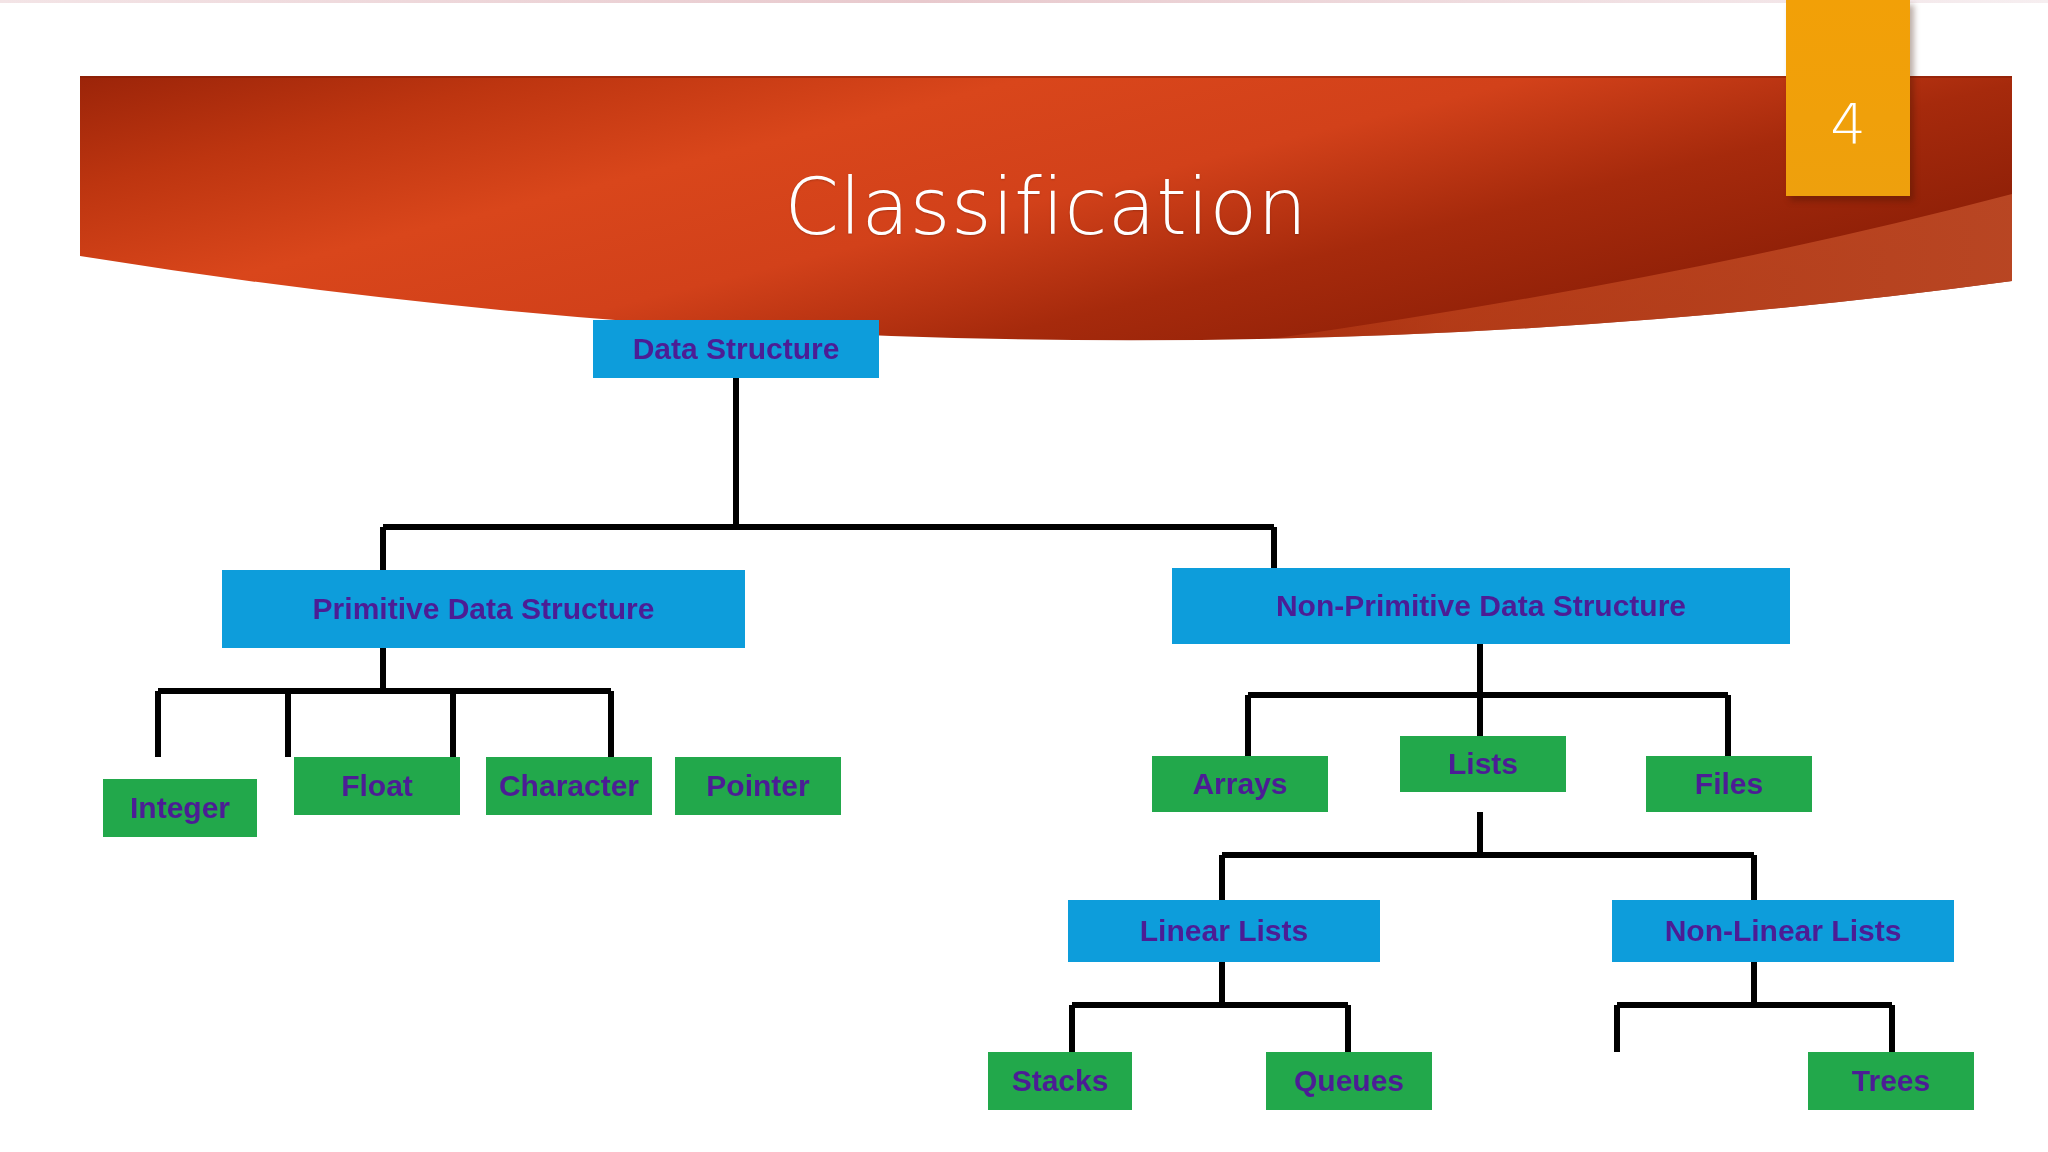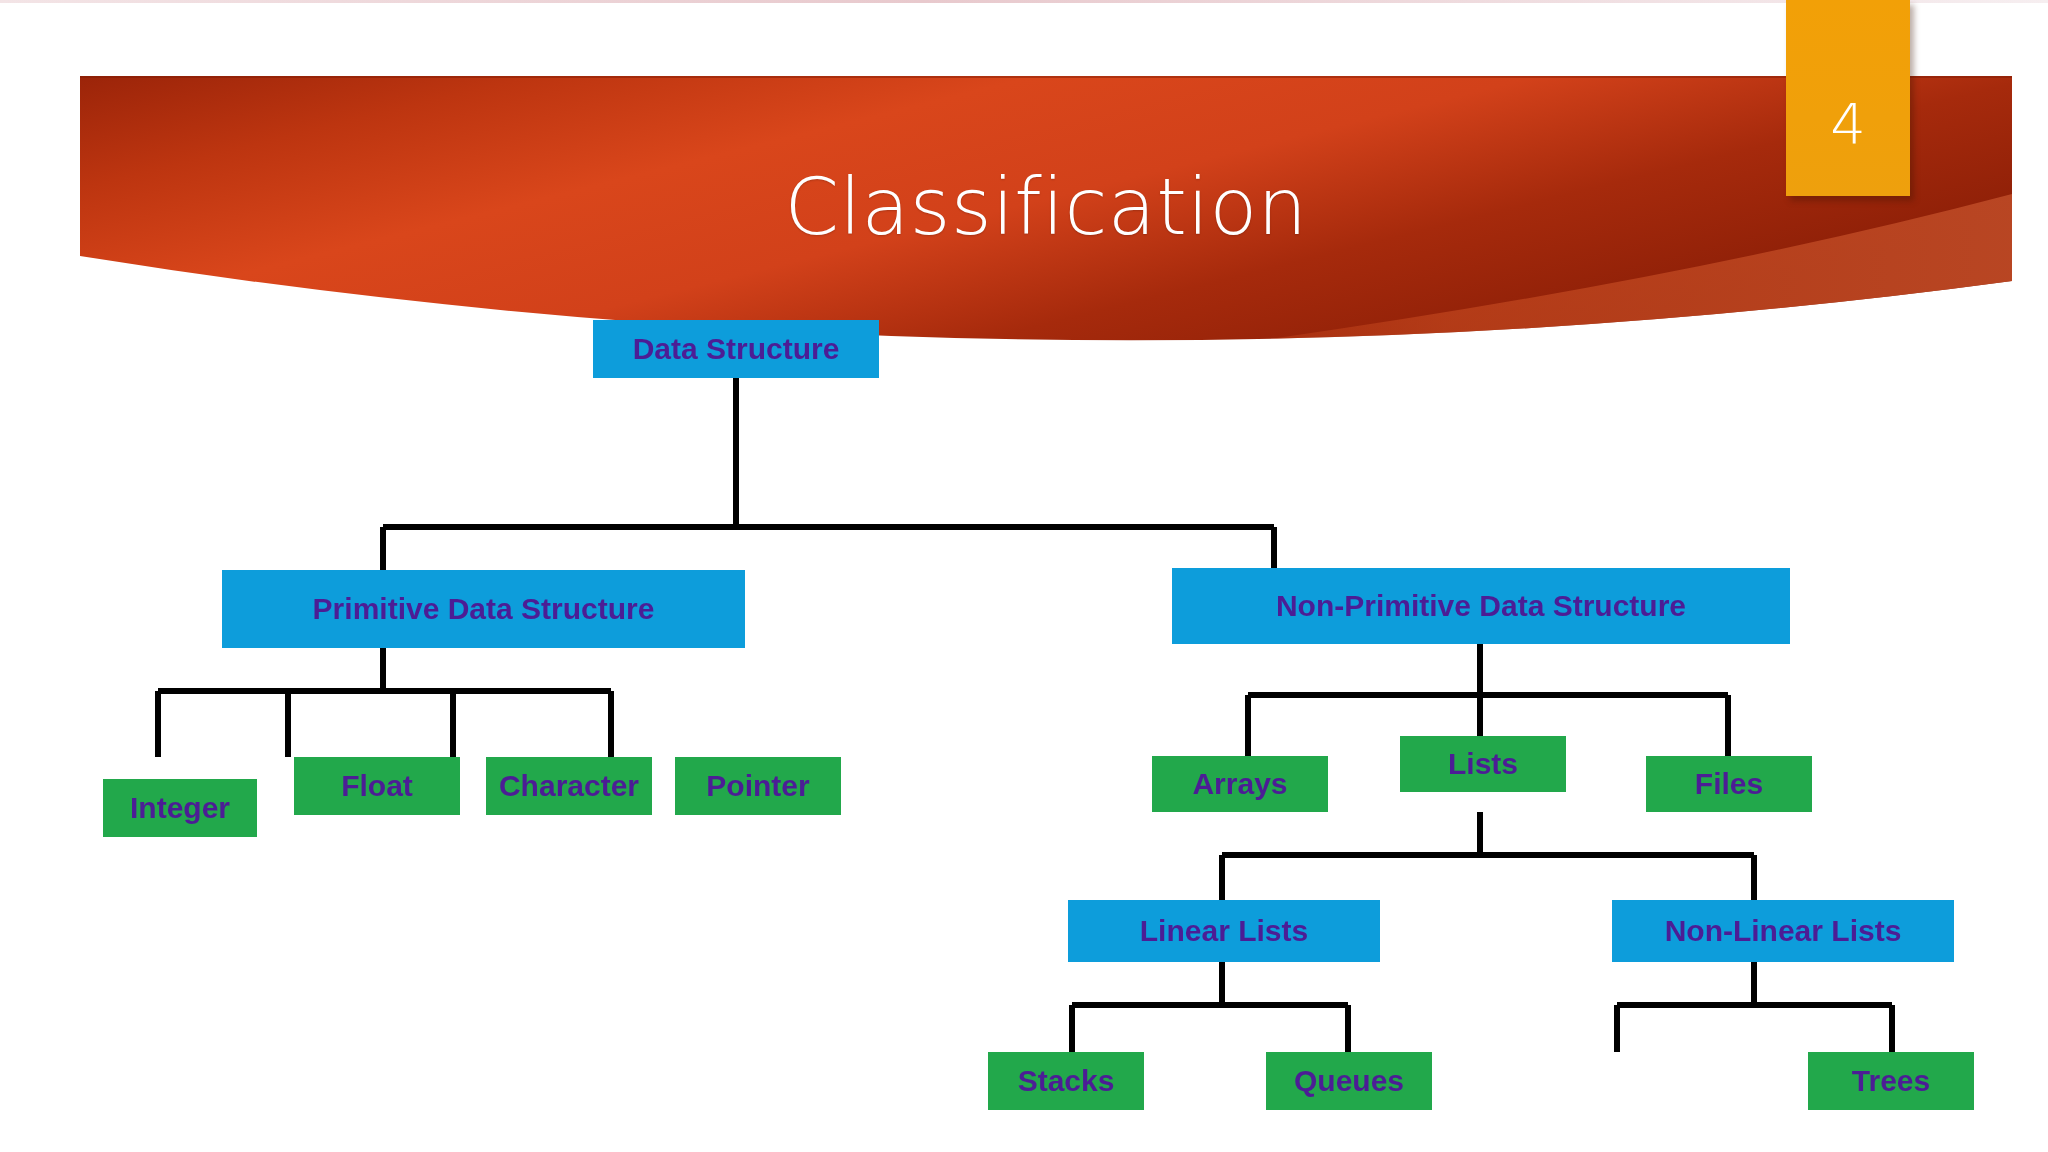--- a/index.html
+++ b/index.html
@@ -186,21 +186,21 @@
       <span>Files</span>
     </div>
 
     <div class="node blue" style="left:1068px;top:900px;width:312px;height:62px;font-size:30px;">
       <span>Linear Lists</span>
     </div>
     <div class="node blue" style="left:1612px;top:900px;width:342px;height:62px;font-size:30px;">
       <span>Non-Linear Lists</span>
     </div>
 
-    <div class="node green" style="left:988px;top:1052px;width:156px;height:58px;font-size:30px;">
+    <div class="node green" style="left:988px;top:1052px;width:144px;height:58px;font-size:30px;">
       <span>Stacks</span>
     </div>
     <div class="node green" style="left:1266px;top:1052px;width:166px;height:58px;font-size:30px;">
       <span>Queues</span>
     </div>
     <div class="node green" style="left:1808px;top:1052px;width:166px;height:58px;font-size:30px;">
       <span>Trees</span>
     </div>
 
   </div>

